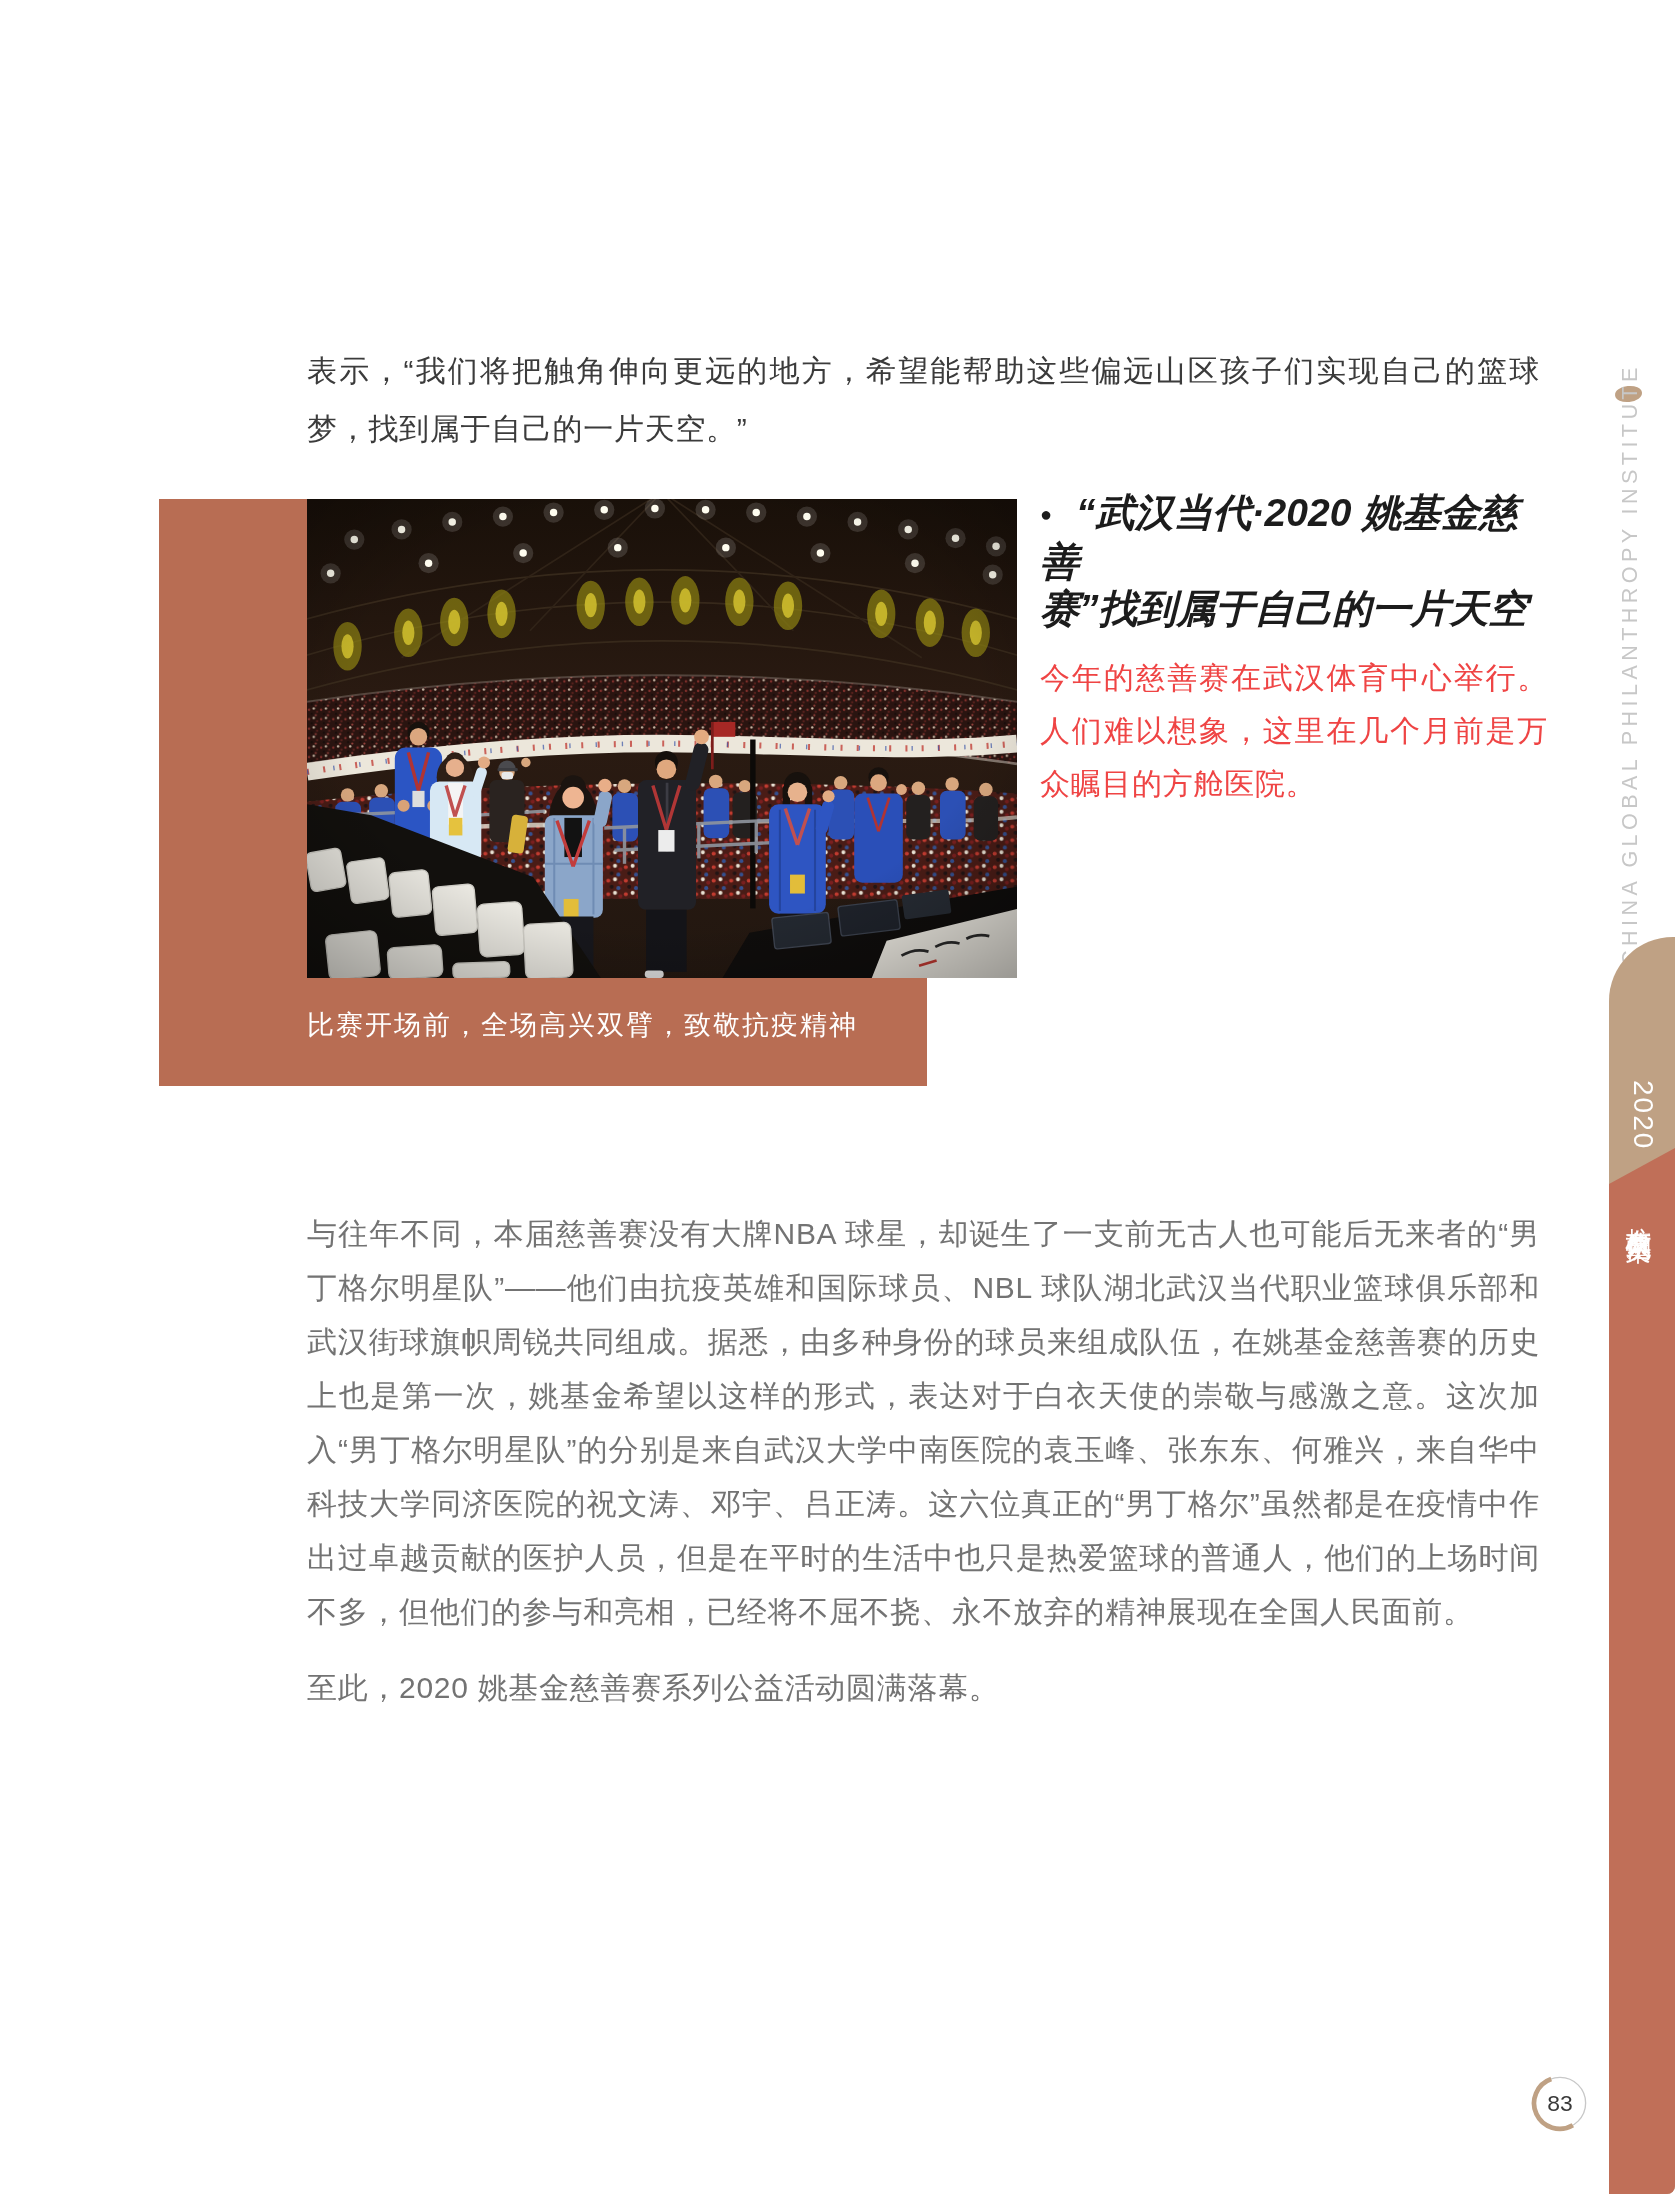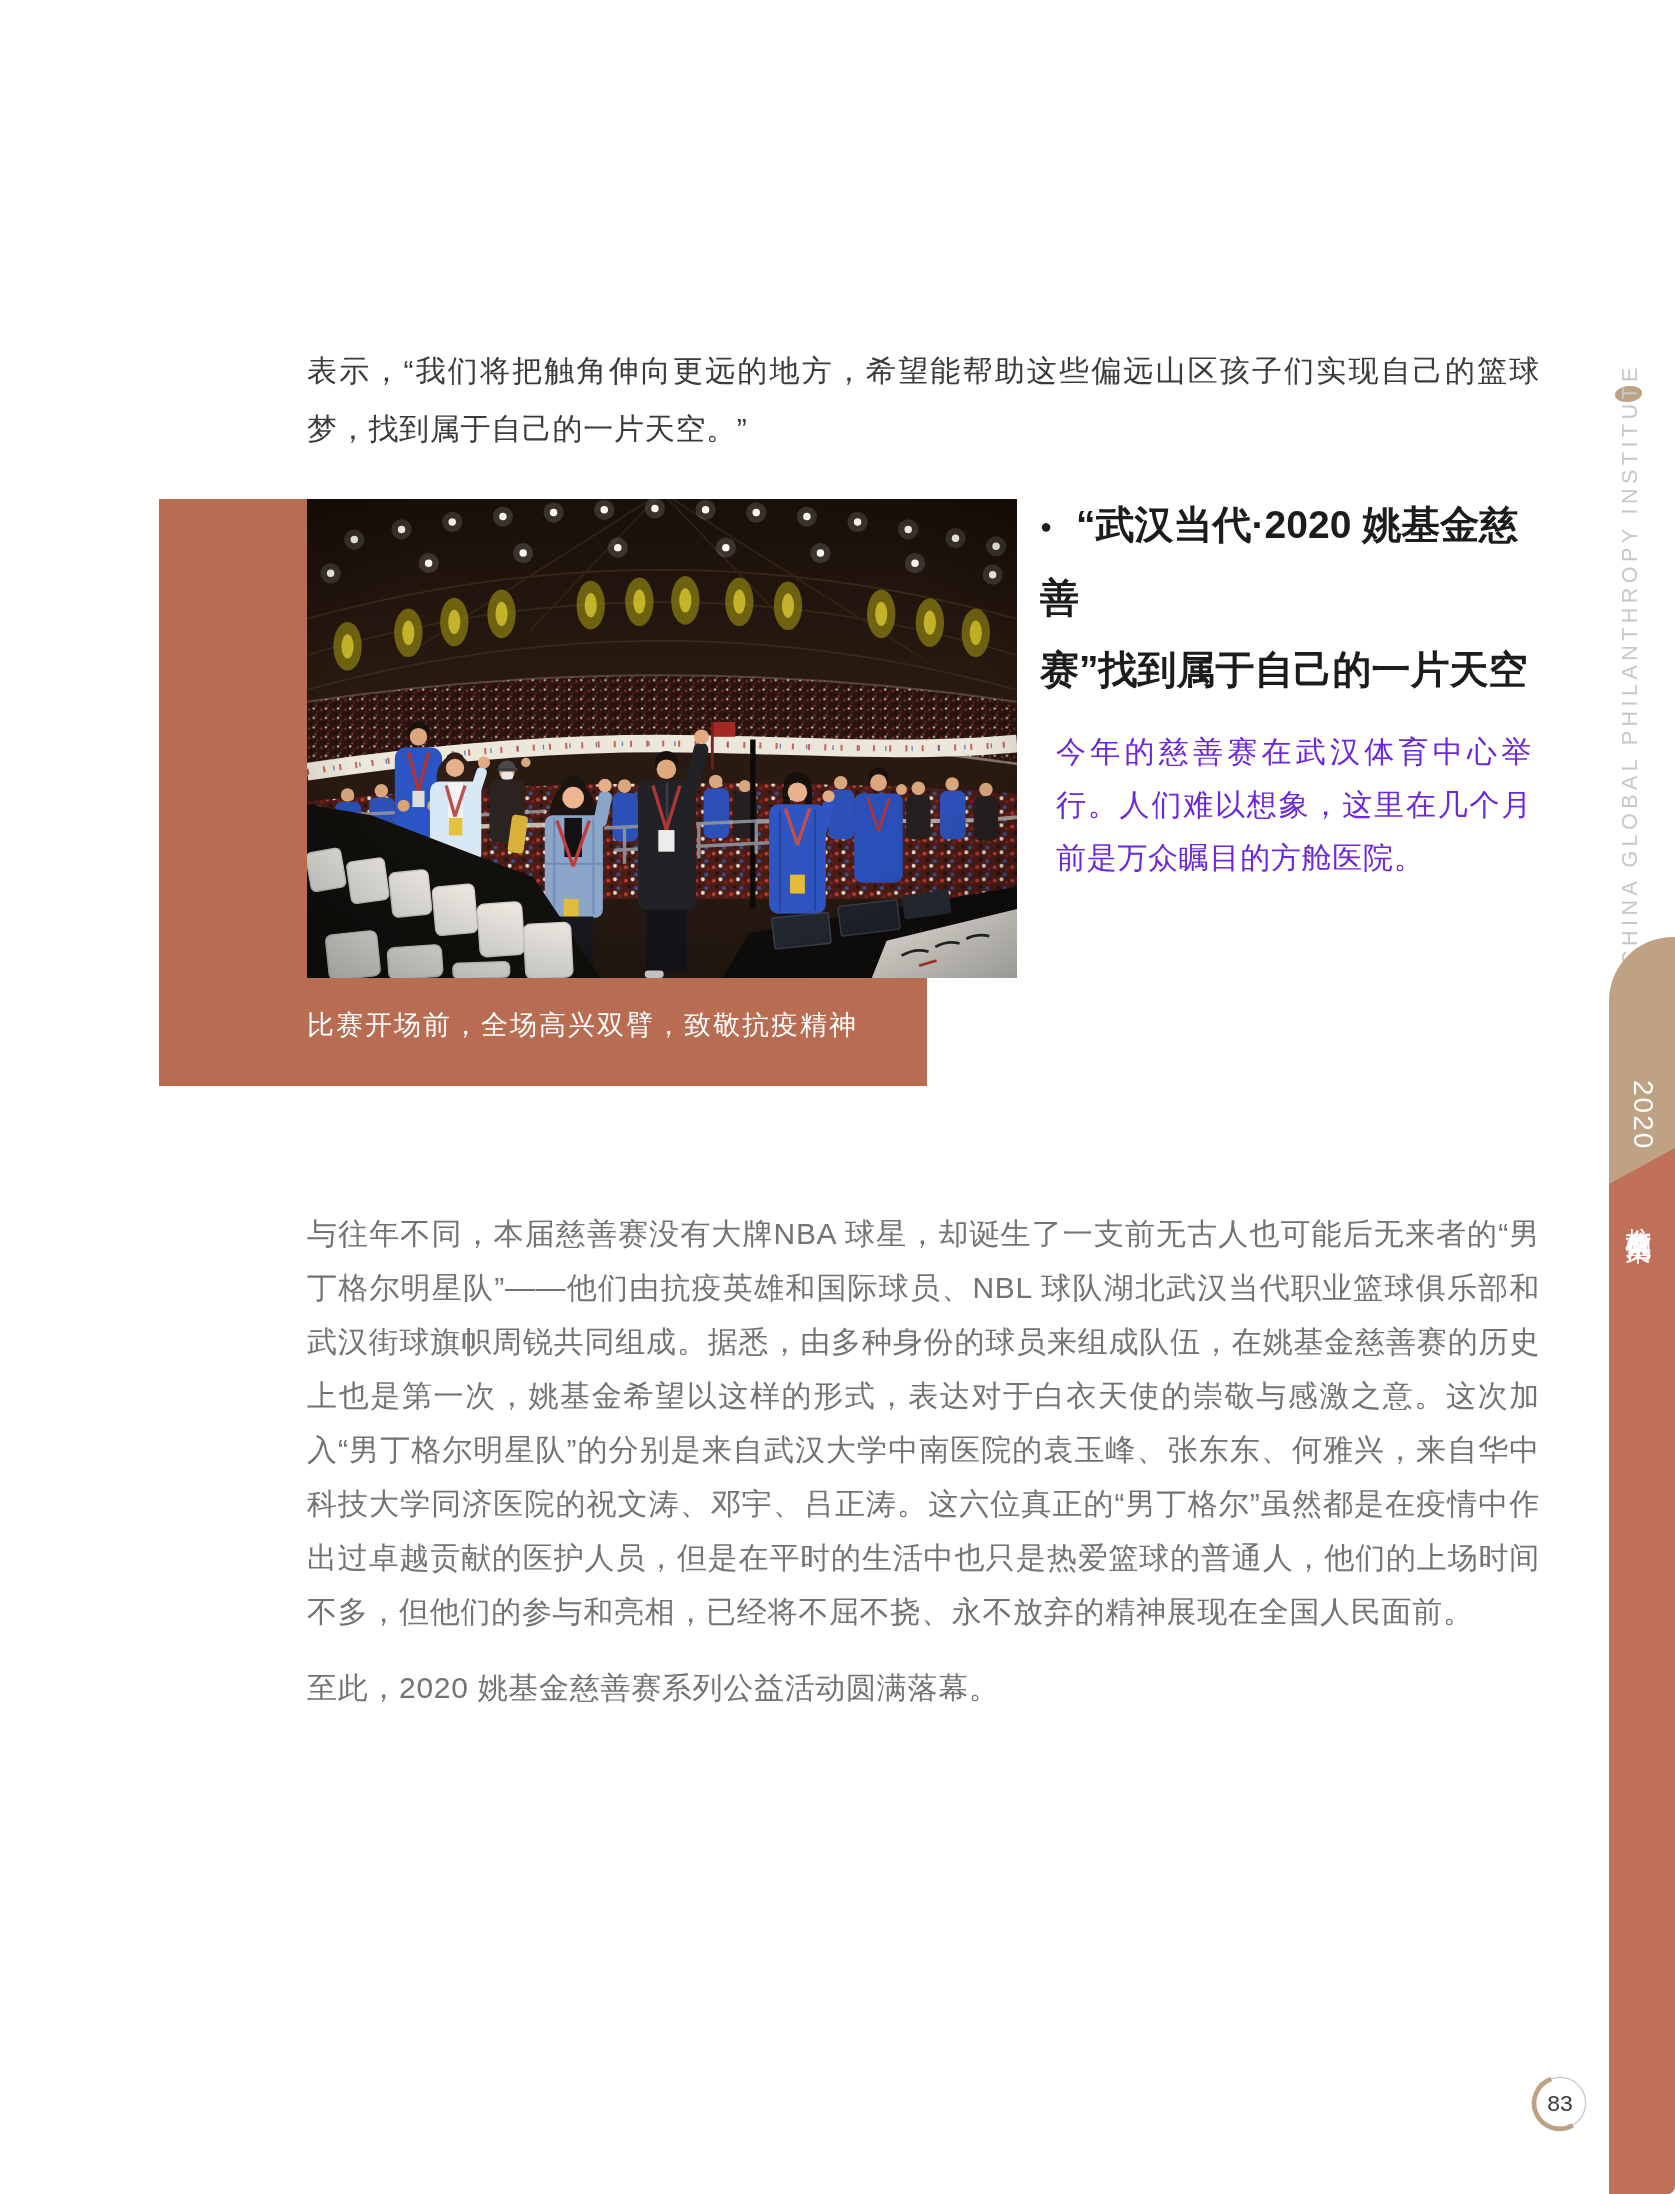--- a/index.html
+++ b/index.html
@@ -12,28 +12,29 @@
     border-radius:8px;
   }
   
   .intro{
     position:absolute;left:307px;top:312px;width:1233px;
     font-size:30px;line-height:58px;color:#3b3b3b;
     text-align:justify;text-justify:inter-ideograph;letter-spacing:0.7px;
   }
   .right-col{position:absolute;left:1040px;top:489px;width:508px;}
   .feature-title{
-    font-size:39px;line-height:72px;font-weight:700;color:#1c1c1c;
+    font-size:39px;line-height:47px;font-weight:700;color:#1c1c1c;
     letter-spacing:0;
+    font-style:italic;
   }
   .feature-title .bullet{
     font-size:20px;vertical-align:5.4px;margin-right:24px;color:#1c1c1c;
   }
   .right-col p{
-    margin:16px;font-size:30px;line-height:53px;color:#6d28d9;
+    margin:0;font-size:30px;line-height:53px;color:#ef4444;
     text-align:justify;text-justify:inter-ideograph;letter-spacing:0.7px;
   }
   .right-col p.fp1{margin-top:19px;}
   .right-col p.fp2{margin-top:30px;line-height:54px;}
   .main-text{position:absolute;left:307px;top:1207px;width:1233px;}
   .main-text p{
     margin:0;font-size:30px;line-height:54px;color:#737373;
     text-align:justify;text-justify:inter-ideograph;letter-spacing:0.7px;
   }
   .main-text p.mp2{margin-top:32px;}

